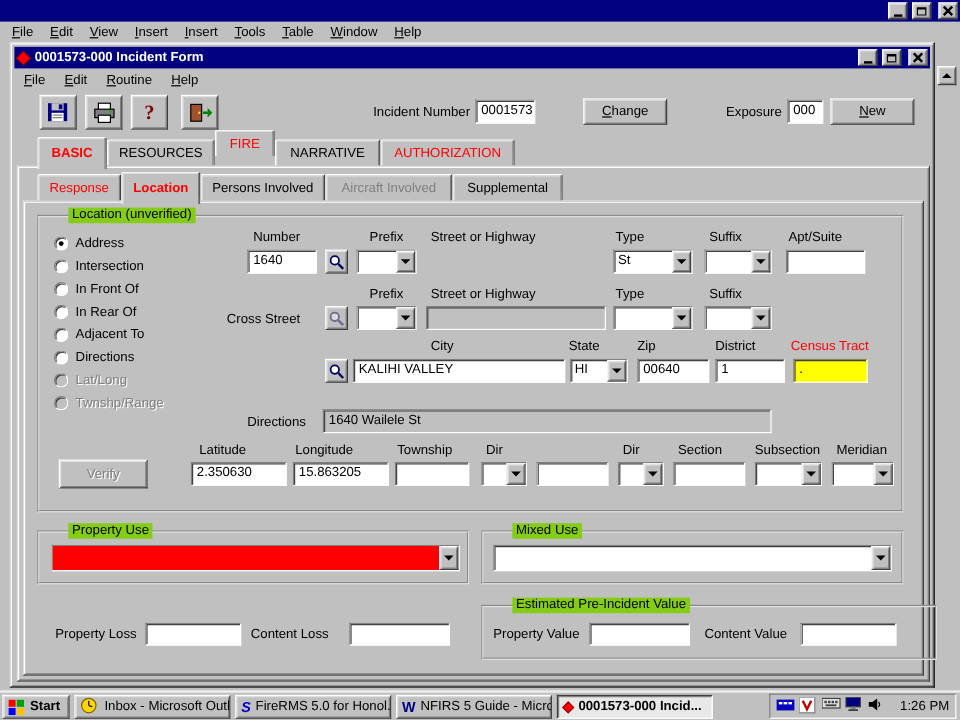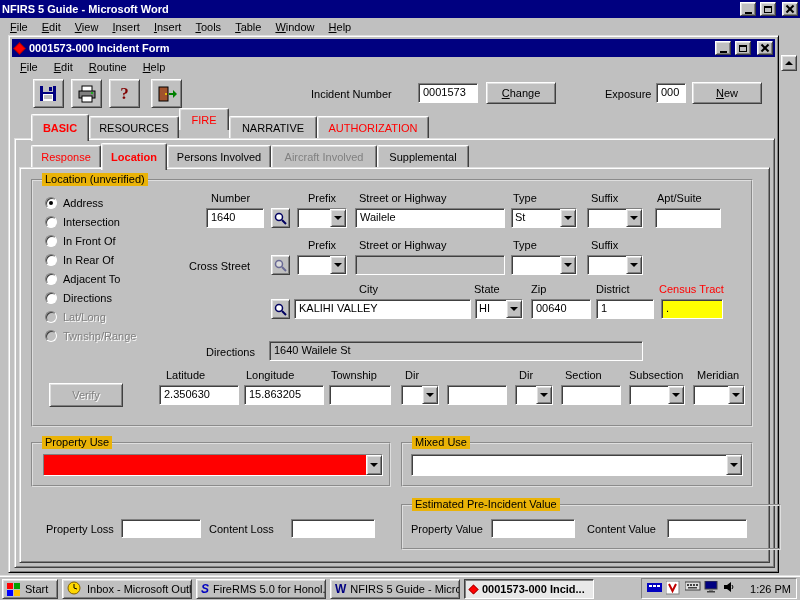--- a/index.html
+++ b/index.html
@@ -18,21 +18,21 @@
         display:flex;align-items:center;justify-content:center;font-size:11px;cursor:default}
   .pbtn.disabled{color:#808080;text-shadow:1px 1px 0 #fff}
   .tfield{background:#fff;border:1px solid;border-color:#808080 #fff #fff #808080;
           box-shadow:inset 1px 1px 0 #404040;padding:2px 4px;font-size:11px;
           white-space:nowrap;overflow:hidden}
   .dis{background:#c0c0c0}
   .yellow{background:#ffff00}
   .panel3d{background:#c0c0c0;border:1px solid;border-color:#dfdfdf #404040 #404040 #dfdfdf;
            box-shadow:inset 1px 1px 0 #fff,inset -1px -1px 0 #808080}
   .groupbox{border:2px groove #dfdfdf}
-  .grouplabel{position:absolute;top:-8px;left:9px;background:#eab308;padding:0 3px;line-height:13px;white-space:nowrap}
+  .grouplabel{position:absolute;top:-8px;left:24px;background:#84cc16;padding:0 3px;line-height:13px;white-space:nowrap}
 
   
   .titlebar{background:#000080;color:#fff;font-weight:bold;display:flex;align-items:center;padding:0 2px;gap:4px}
   .winbtn{width:16px;height:14px;background:#c0c0c0;border:1px solid;border-color:#fff #404040 #404040 #fff;
           box-shadow:inset 1px 1px 0 #dfdfdf,inset -1px -1px 0 #808080;
           display:flex;align-items:center;justify-content:center;flex:none}
   .glyph-min{width:7px;height:2px;background:#000;margin-top:7px}
   .glyph-max{width:8px;height:7px;border:1px solid #000;border-top-width:2px}
   .glyph-close{position:relative;width:8px;height:8px}
   .glyph-close::before,.glyph-close::after{content:"";position:absolute;left:3px;top:-1px;width:2px;height:10px;background:#000}
@@ -83,21 +83,20 @@
   .tray{position:absolute;right:3px;top:2px;width:156px;height:21px;
         border:1px solid;border-color:#808080 #fff #fff #808080;
         display:flex;align-items:center;gap:3px;padding:0 5px}
   .ticon{width:16px;height:16px;display:flex;align-items:center;justify-content:center;flex:none}
   .letter-icon{font-weight:bold;font-size:12px}
 </style>
 </head>
 <body>
 
 <div class="a titlebar" style="left:0;top:0;width:800px;height:18px">
-  <span class="nowrap">NFIRS 5 Guide - Microsoft Word</span>
   <span style="flex:1"></span>
   <span class="winbtn">
       <span class="glyph-min"></span>
     </span>
   <span class="winbtn">
       <span class="glyph-max"></span>
     </span>
   <span class="winbtn" style="margin-left:2px">
       <span class="glyph-close"></span>
     </span>
@@ -165,21 +164,21 @@
   <div class="toolbtn pbtn" style="left:142px;top:43px">
     <svg width="20" height="18">
         <rect x="2" y="2" width="9" height="14" fill="#a0522d" stroke="#000"></rect>
         <circle cx="9" cy="9" r="1" fill="#ffd700"></circle>
         <line x1="12" y1="9" x2="18" y2="9" stroke="#008000" stroke-width="2"></line>
         <polygon points="16,5 20,9 16,13" fill="#008000"></polygon>
       </svg>
   </div>
 
   <span class="a nowrap" style="left:302px;top:52px">Incident Number</span>
-  <div class="a tfield" style="left:409px;top:47px;width:60px;height:20px">0001573</div>
+  <div class="a tfield" style="left:387px;top:47px;width:50px;height:20px">0001573</div>
   <div class="a pbtn" style="left:477px;top:46px;width:70px;height:22px">
     <span class="ul">Change</span>
   </div>
   <span class="a nowrap" style="left:596px;top:52px">Exposure</span>
   <div class="a tfield" style="left:647px;top:47px;width:30px;height:20px">000</div>
   <div class="a pbtn" style="left:683px;top:46px;width:70px;height:22px">
     <span class="ul">New</span>
   </div>
 
   <div class="tab sel red" style="left:22px;top:78px;width:58px;height:27px">BASIC</div>
@@ -248,21 +247,20 @@
         <circle cx="5" cy="5" r="3.5" fill="#fff" stroke="#000060" stroke-width="1.5"></circle>
         <line x1="8" y1="8" x2="12" y2="12" stroke="#000060" stroke-width="2"></line>
       </svg>
   </div>
   <div class="a combo" style="left:288px;top:172px;width:50px;height:20px;z-index:5">
     <div class="cfield"></div>
     <div class="cbtn">
         <span class="tri"></span>
       </div>
   </div>
-  <div class="a tfield" style="left:346px;top:172px;width:150px;height:20px;z-index:5">Wailele</div>
   <div class="a combo" style="left:502px;top:172px;width:66px;height:20px;z-index:5">
     <div class="cfield">St</div>
     <div class="cbtn">
         <span class="tri"></span>
       </div>
   </div>
   <div class="a combo" style="left:578px;top:172px;width:56px;height:20px;z-index:5">
     <div class="cfield"></div>
     <div class="cbtn">
         <span class="tri"></span>
@@ -405,21 +403,21 @@
 </div>
 
 <div id="taskbar">
   <div class="taskbtn pbtn" style="left:2px;width:56px;justify-content:flex-start">
     <svg width="14" height="13">
         <rect x="0" y="0" width="6" height="6" fill="#ff0000"></rect>
         <rect x="7" y="0" width="6" height="6" fill="#00a000"></rect>
         <rect x="0" y="7" width="6" height="6" fill="#0000ff"></rect>
         <rect x="7" y="7" width="6" height="6" fill="#ffc000"></rect>
       </svg>
-    <span style="font-weight:normal">Start</span>
+    <span style="font-weight:bold">Start</span>
   </div>
 
   <div class="taskbtn pbtn" style="left:62px;width:130px;justify-content:flex-start">
     <svg class="ticon" width="14" height="14">
         <circle cx="7" cy="7" r="6" fill="#ffd700" stroke="#806000"></circle>
         <line x1="7" y1="7" x2="7" y2="3" stroke="#000"></line>
         <line x1="7" y1="7" x2="10" y2="8" stroke="#000"></line>
       </svg>
     <span>Inbox - Microsoft Outlook</span>
   </div>

